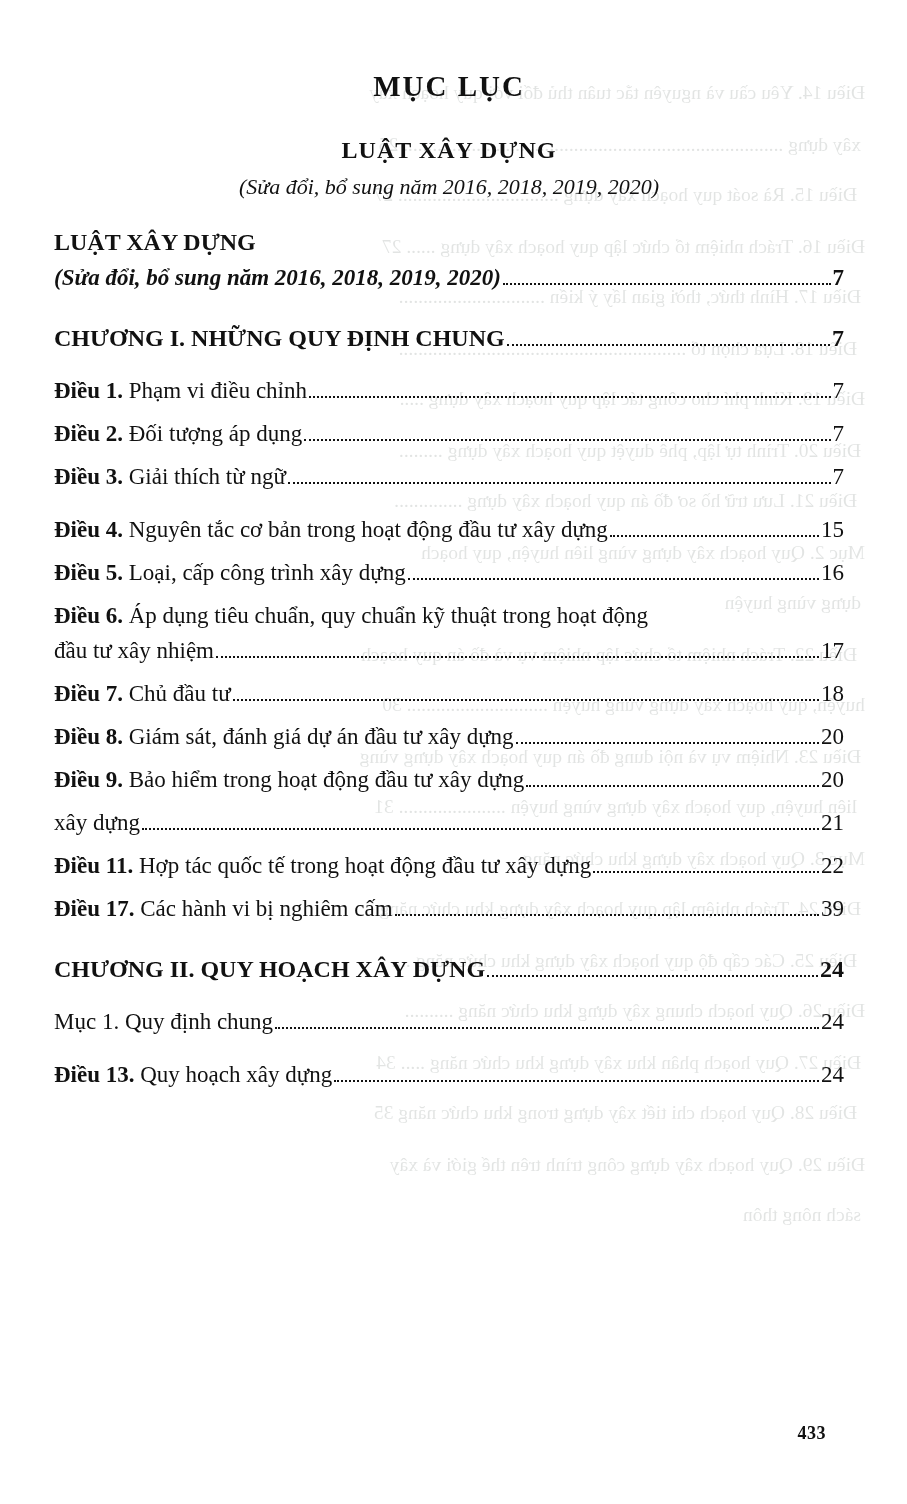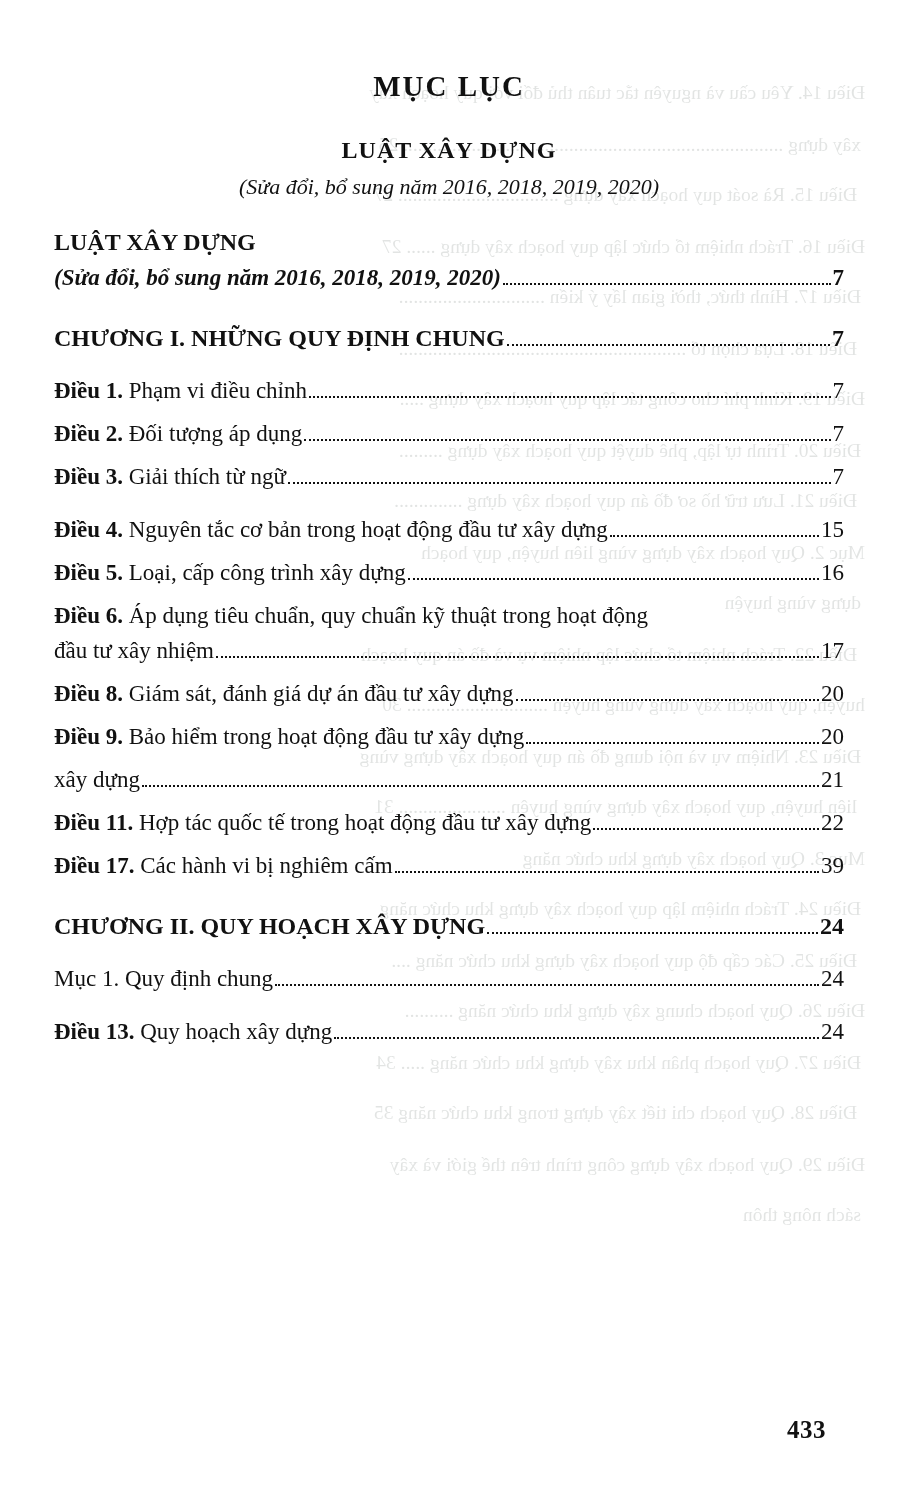--- a/index.html
+++ b/index.html
@@ -125,21 +125,21 @@
     height: 0;
   }
 
   .gap-lg { height: 16px; }
   .gap-md { height: 10px; }
 
   .folio {
     position: absolute;
     right: 58px;
     bottom: 92px;
-    font-size: 25px;
+    font-size: 18px;
     font-weight: bold;
     letter-spacing: 0.5px;
   }
 </style>
 </head>
 <body>
 
 <div class="bleed" id="bleed-layer">
     <div class="bline" style="left: 42px; top: 82px;">Điều 14. Yêu cầu và nguyên tắc tuân thủ đối với quy hoạch xây</div>
     <div class="bline" style="left: 46px; top: 134px;">xây dựng ..............................................................................  25</div>
@@ -231,20 +231,25 @@
       <div class="body">
         <span class="lead">Điều 6.</span>&nbsp;<span>Áp dụng tiêu chuẩn, quy chuẩn kỹ thuật trong hoạt động</span>
       </div>
       <div class="tail">
         <span>đầu tư xây nhiệm</span>
         <span class="dots"></span>
         <span class="pg">17</span>
       </div>
     </div>
 
+    <div class="entry">
+      <span class="txt"><span class="lead">Điều 7.</span>&nbsp;<span>Chủ đầu tư</span></span>
+      <span class="dots"></span>
+      <span class="pg">18</span>
+    </div>
 
     <div class="entry">
       <span class="txt"><span class="lead">Điều 8.</span>&nbsp;<span>Giám sát, đánh giá dự án đầu tư xây dựng</span></span>
       <span class="dots"></span>
       <span class="pg">20</span>
     </div>
 
     <div class="entry">
       <span class="txt"><span class="lead">Điều 9.</span>&nbsp;<span>Bảo hiểm trong hoạt động đầu tư xây dựng</span></span>
       <span class="dots"></span>

